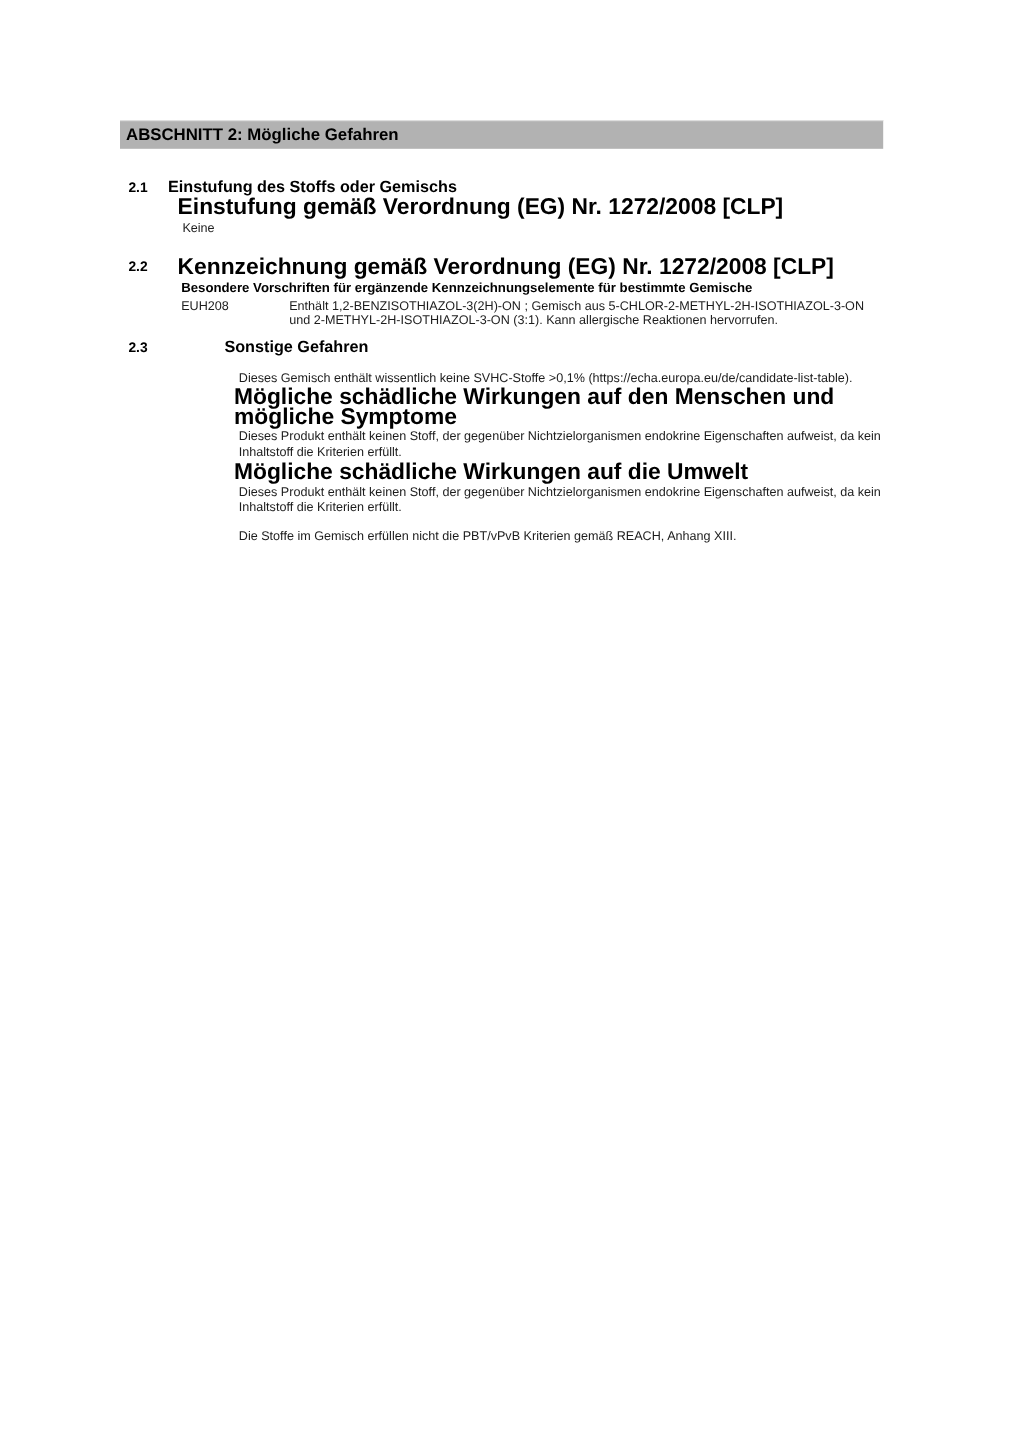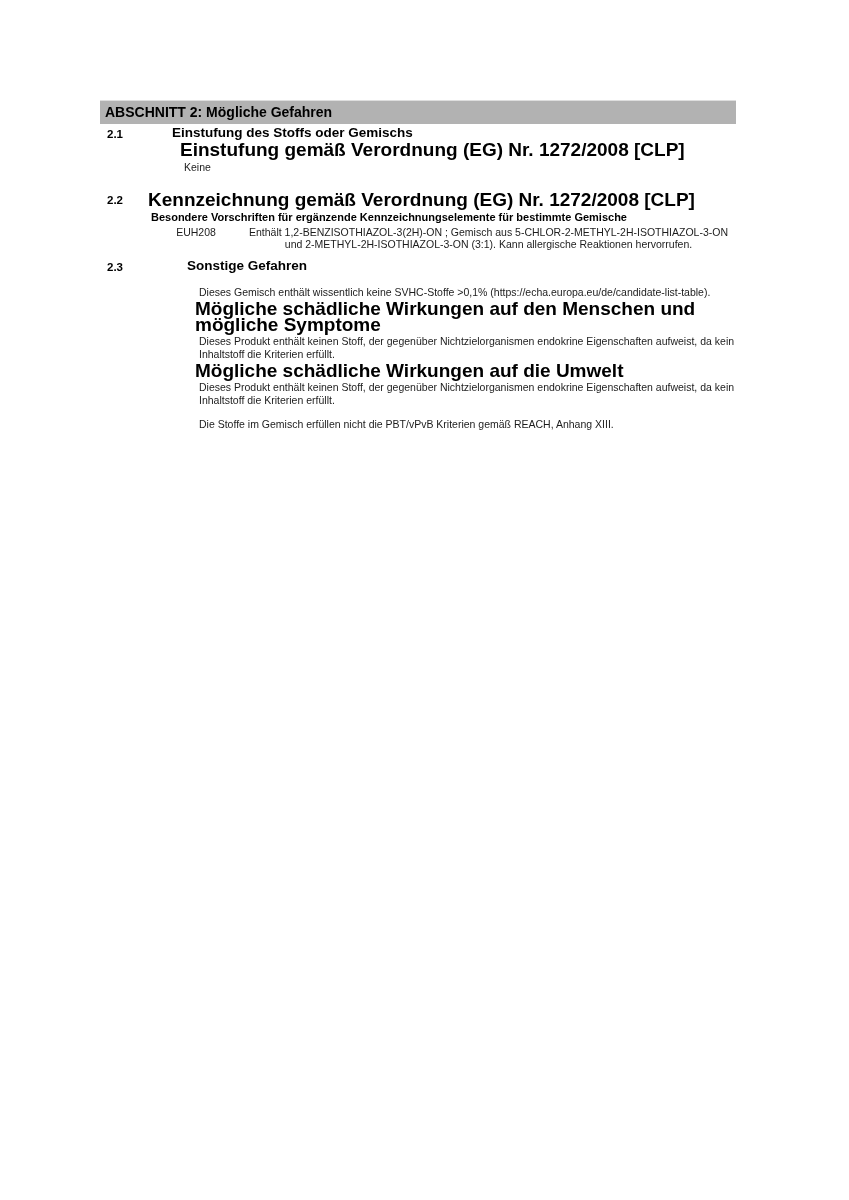--- a/index.html
+++ b/index.html
@@ -29,21 +29,21 @@
     font-size: 14px;
     line-height: 16px;
     font-weight: 700;
     color: #000000;
     box-sizing: border-box;
   }
   .section {
     display: flex;
     align-items: flex-start;
   }
-  .sec-21 { margin-top: 1px; gap: 32px; }
+  .sec-21 { margin-top: 24px; }
   .sec-22 { margin-top: 17px; }
   .sec-23 { margin-top: 7px; gap: 47px; }
   .sec-num {
     flex: 0 0 40px;
     box-sizing: border-box;
     padding-left: 7px;
     padding-top: 1px;
     font-size: 11.5px;
     line-height: 16px;
     font-weight: 700;
@@ -80,21 +80,20 @@
     line-height: 12.5px;
     color: #1c1c1c;
     margin: 3px 0 0 12px;
     max-width: 575px;
   }
   .body-text.mt4 { margin-top: 12px; }
   .body-text.mt2 { margin-top: 2px; }
   .euh-row {
     display: flex;
     margin: 2px 0 0 11px;
-    text-align: center;
   }
   .euh-code {
     flex: 0 0 90px;
     font-size: 10.5px;
     line-height: 12.5px;
     color: #1c1c1c;
   }
   .euh-text {
     flex: 1;
     min-width: 0;

